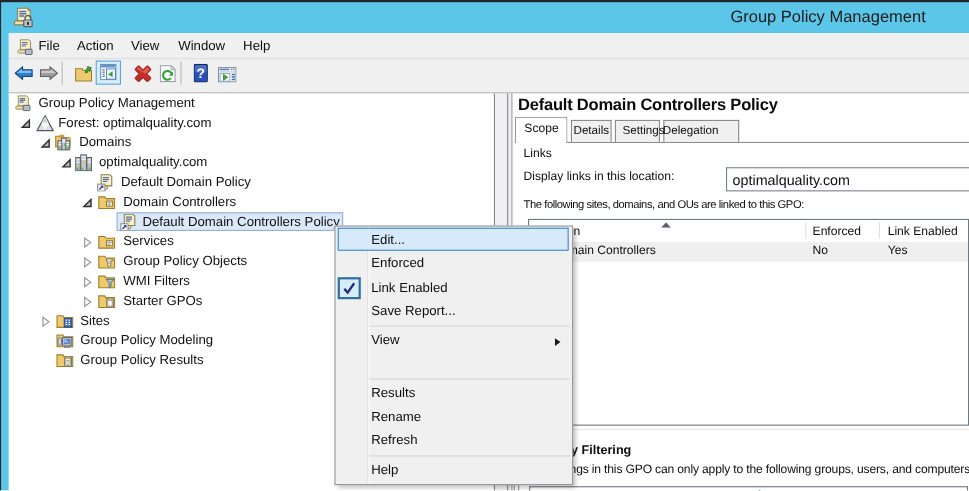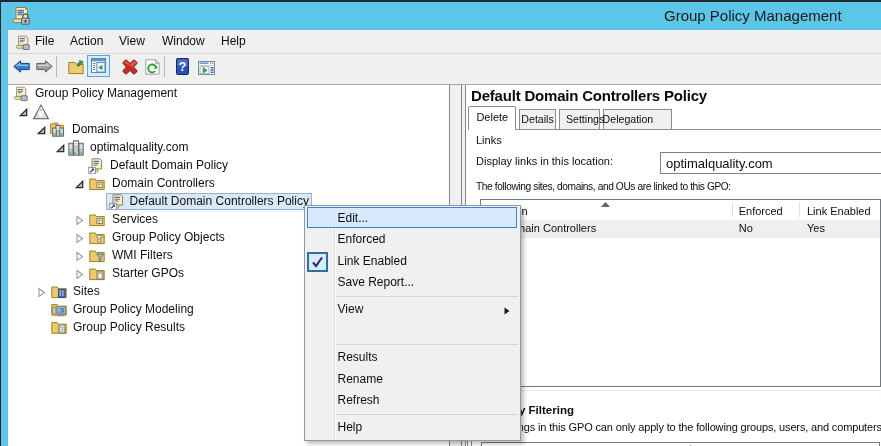--- a/index.html
+++ b/index.html
@@ -269,20 +269,21 @@
     <path d="M0.8 2.6 h5.4 l1 1.6 h8 V13.2 H0.8 Z" fill="#efca6b" stroke="#a07e28" stroke-width="1"></path>
     <rect x="7.8" y="4.6" width="6.2" height="8.6" rx="0.6" fill="#d9cfa8" stroke="#7e7450" stroke-width="0.9"></rect>
     <rect x="8.7" y="6" width="4.4" height="6.2" fill="#fff" stroke="#a39b7d" stroke-width="0.7"></rect>
     <path d="M9.4 7.6h3M9.4 9h3" stroke="#8a93b5" stroke-width="0.8"></path>
     <path d="M9.6 10.6 l1 1 1.6 -1.8" stroke="#3f9a48" stroke-width="0.9" fill="none"></path>
     <rect x="9.9" y="3.8" width="2" height="1.6" rx="0.5" fill="#b4aa83"></rect>
   </svg>
     </div>
 
   <div class="tt" style="left:27px;top:0px">Group Policy Management</div>
+  <div class="tt" style="left:45px;top:18px">Forest: optimalquality.com</div>
   <div class="tt" style="left:64px;top:36px">Domains</div>
   <div class="tt" style="left:82px;top:54px">optimalquality.com</div>
   <div class="tt" style="left:102px;top:72px">Default Domain Policy</div>
   <div class="tt" style="left:104px;top:90px">Domain Controllers</div>
   <div class="tt" style="left:121.5px;top:108px">Default Domain Controllers Policy</div>
   <div class="tt" style="left:104px;top:126px">Services</div>
   <div class="tt" style="left:104px;top:144px">Group Policy Objects</div>
   <div class="tt" style="left:104px;top:162px">WMI Filters</div>
   <div class="tt" style="left:104px;top:180px">Starter GPOs</div>
   <div class="tt" style="left:65px;top:198px">Sites</div>
@@ -294,21 +295,21 @@
 <div class="ab" style="left:461px;top:85px;width:1px;height:361px;background:#828790"></div>
 <div class="ab" style="left:465px;top:85px;width:1px;height:361px;background:#828790"></div>
 <div class="ab" id="rpane" style="left:466px;top:85px;width:415px;height:361px;background:#fff">
   <div class="ab" style="left:5px;top:1.5px;height:17px;line-height:17px;font-size:15px;font-weight:bold;color:#0a0a0a;letter-spacing:-0.2px;white-space:nowrap">Default Domain Controllers Policy</div>
 
   <div class="ab" style="left:2px;top:44.3px;width:413px;height:1px;background:#8c8c8c"></div>
   <div class="ab" style="left:53.4px;top:23.7px;width:36.3px;height:20.6px;background:#f0f0f0;border:1px solid #8c8c8c;box-sizing:border-box;border-bottom:none"></div>
   <div class="ab" style="left:92.6px;top:23.7px;width:41px;height:20.6px;background:#f0f0f0;border:1px solid #8c8c8c;box-sizing:border-box;border-bottom:none"></div>
   <div class="ab" style="left:136.6px;top:23.7px;width:69.6px;height:20.6px;background:#f0f0f0;border:1px solid #8c8c8c;box-sizing:border-box;border-bottom:none"></div>
   <div class="ab" style="left:2.4px;top:20.8px;width:47.8px;height:24.5px;background:#fff;border:1px solid #8c8c8c;border-bottom:none;box-sizing:border-box;border-radius:2px 2px 0 0"></div>
-  <div class="d11" style="left:2.4px;top:26px;width:47.8px;text-align:center">Delete</div>
+  <div class="d11" style="left:2.4px;top:26px;width:47.8px;text-align:center">Scope</div>
   <div class="d11" style="left:53.4px;top:28px;width:36.3px;text-align:center;font-size:10.6px">Details</div>
   <div class="d11" style="left:92.6px;top:28px;width:53px;text-align:center;font-size:10.6px">Settings</div>
   <div class="d11" style="left:136.6px;top:28px;width:84px;text-align:left;font-size:10.6px">Delegation</div>
 
   <div class="d11" style="left:10px;top:49px;font-weight:normal">Links</div>
   <div class="d11" style="left:10px;top:70px">Display links in this location:</div>
   <div class="ab" style="left:194px;top:67px;width:223px;height:22px;background:#fff;border:1px solid #7b828a;box-sizing:border-box">
     <div class="ab" style="left:5px;top:3px;font-size:13px;color:#0d0d0d;white-space:nowrap">optimalquality.com</div>
   </div>
   <div class="d11" style="left:10px;top:95.5px;letter-spacing:-0.4px;font-size:10.2px">The following sites, domains, and OUs are linked to this GPO:</div>

